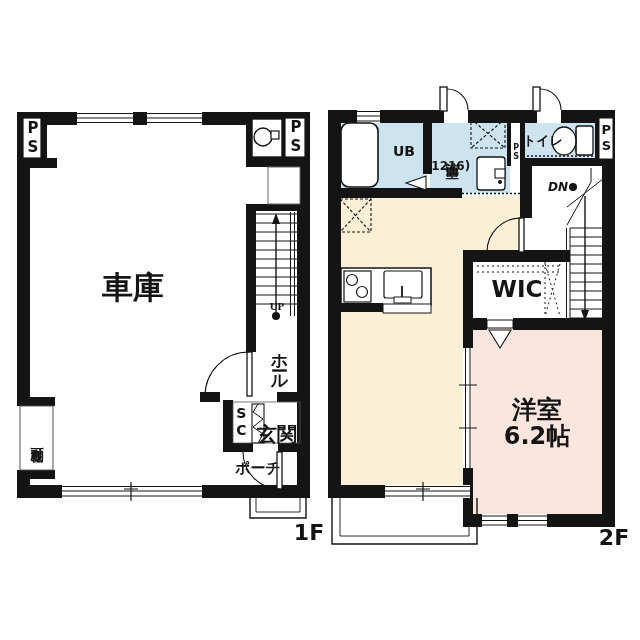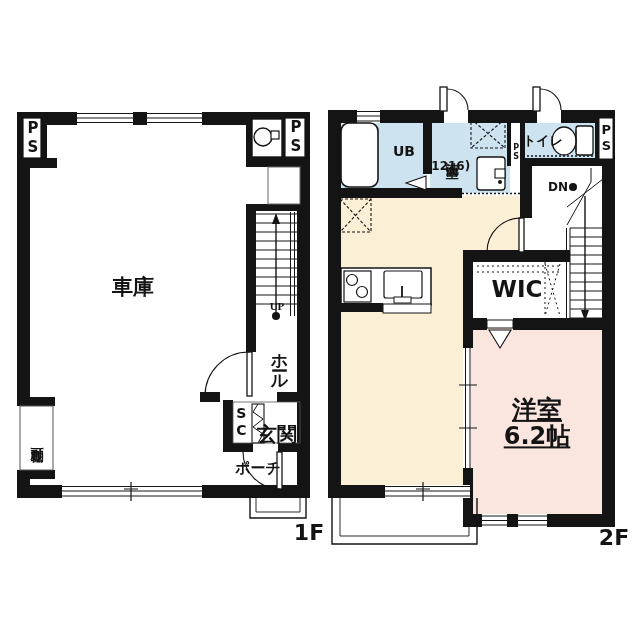--- a/index.html
+++ b/index.html
@@ -2,21 +2,21 @@
 <html><head>
 <meta charset="utf-8">
 <style>
   html,body{margin:0;padding:0;background:#ffffff;}
   #canvas{position:relative;width:640px;height:640px;background:#ffffff;overflow:hidden;
           font-family:"DejaVu Sans","Liberation Sans",sans-serif;color:#111;}
   #plan-svg{position:absolute;left:0;top:0;}
   .lbl{position:absolute;transform:translate(-50%,-50%);white-space:nowrap;line-height:1.05;
        color:#141414;text-align:center;font-weight:600;}
   .vert{writing-mode:vertical-rl;text-orientation:upright;letter-spacing:1px;}
-  .f27{font-size:21px;} .f25{font-size:25px;} .f24{font-size:24px;} .f23{font-size:23px;font-weight:700;}
+  .f27{font-size:31px;} .f25{font-size:25px;} .f24{font-size:24px;} .f23{font-size:23px;font-weight:700;}
   .f20{font-size:20px;} .f17{font-size:17px;} .f15{font-size:15px;} .f14{font-size:14px;}
   .f13{font-size:13px;} .f12{font-size:12px;} .f11{font-size:11px;} .f8{font-size:8px;letter-spacing:0;}
   .f22{font-size:22px;margin-left:14px;}
 </style>
 </head>
 <body>
 
 <div id="canvas">
 
 <svg id="plan-svg" width="640" height="640" viewBox="0 0 640 640">
@@ -254,18 +254,18 @@
   <div class="lbl f20" style="left:277px;top:422px;margin-top:12px;">玄関</div>
   <div class="lbl f15" style="left:258px;top:469px;">ポーチ</div>
   <div class="lbl f22" style="left:295px;top:533px;">1F</div>
 
   <div class="lbl f14" style="left:404px;top:151px;">UB</div>
   <div class="lbl f12" style="left:404px;top:166px;margin-left:44px;">(1216)</div>
   <div class="lbl vert f13" style="left:452px;top:154px;">洗面室</div>
   <div class="lbl vert f8" style="left:515.5px;top:152px;">PS</div>
   <div class="lbl f13" style="left:543px;top:141px;">トイレ</div>
   <div class="lbl vert f13" style="left:606px;top:138px;">PS</div>
-  <div class="lbl f12" style="left:558px;top:187px;">DN</div>
+  <div class="lbl f12" style="left:558px;top:187px;font-style:italic;">DN</div>
   <div class="lbl f23" style="left:517px;top:289px;">WIC</div>
-  <div class="lbl f25" style="left:537px;top:410px;text-decoration:underline;">洋室</div>
-  <div class="lbl f24" style="left:537px;top:437px;text-decoration:underline;">6.2帖</div>
+  <div class="lbl f25" style="left:537px;top:410px;">洋室</div>
+  <div class="lbl f24" style="left:537px;top:437px;">6.2帖</div>
   <div class="lbl f22" style="left:600px;top:538px;">2F</div>
 </div>
 
 </body></html>

